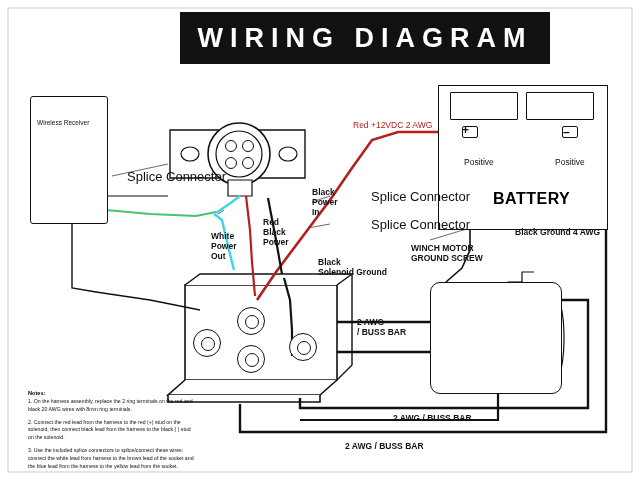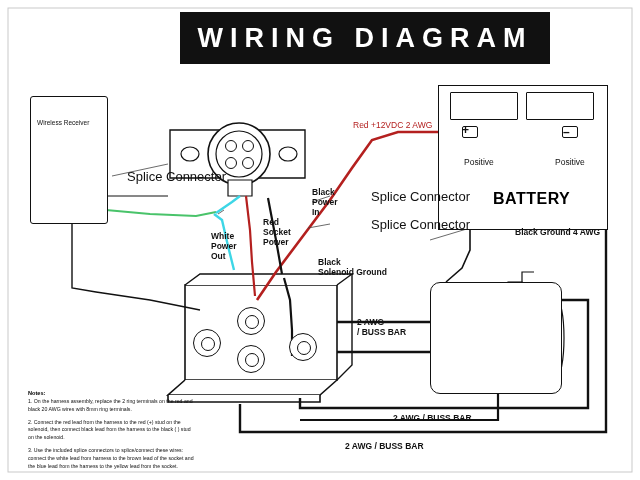--- a/index.html
+++ b/index.html
@@ -157,28 +157,30 @@
   <div id="motor-body" class="abs"></div>
 
   <div class="abs lbl red" style="left:338px;top:121px;">Red +12VDC 2 AWG</div>
   <div class="abs lbl sm" style="left:112px;top:170px;">Splice Connector</div>
   <div class="abs lbl sm" style="left:356px;top:190px;">Splice Connector</div>
   <div class="abs lbl sm" style="left:356px;top:218px;">Splice Connector</div>
   <div class="abs lbl b" style="left:297px;top:188px;">Black
 Power
 In</div>
   <div class="abs lbl b" style="left:248px;top:218px;">Red
-Socket
+Black
 Power</div>
   <div class="abs lbl b" style="left:196px;top:232px;">White
 Power
 Out</div>
   <div class="abs lbl b" style="left:303px;top:258px;">Black
 Solenoid Ground</div>
   <div class="abs lbl b" style="left:500px;top:228px;">Black Ground 4 AWG</div>
+  <div class="abs lbl b" style="left:396px;top:244px;">WINCH MOTOR
+GROUND SCREW</div>
   <div class="abs lbl b" style="left:342px;top:318px;">2 AWG
 / BUSS BAR</div>
   <div class="abs lbl b" style="left:378px;top:414px;">2 AWG / BUSS BAR</div>
   <div class="abs lbl b" style="left:330px;top:442px;">2 AWG / BUSS BAR</div>
 
   <div id="notes" class="abs">
     <div class="hd">Notes:</div>
     <div class="nt">1. On the harness assembly, replace the 2 ring terminals on the red and black 20 AWG wires with 8mm ring terminals.</div>
     <div class="nt" style="margin-top:5px;">2. Connect the red lead from the harness to the red (+) stud on the solenoid, then connect black lead from the harness to the black ( ) stud on the solenoid.</div>
     <div class="nt" style="margin-top:5px;">3. Use the included splice connectors to splice/connect these wires: connect the white lead from harness to the brown lead of the socket and the blue lead from the harness to the yellow lead from the socket.</div>

